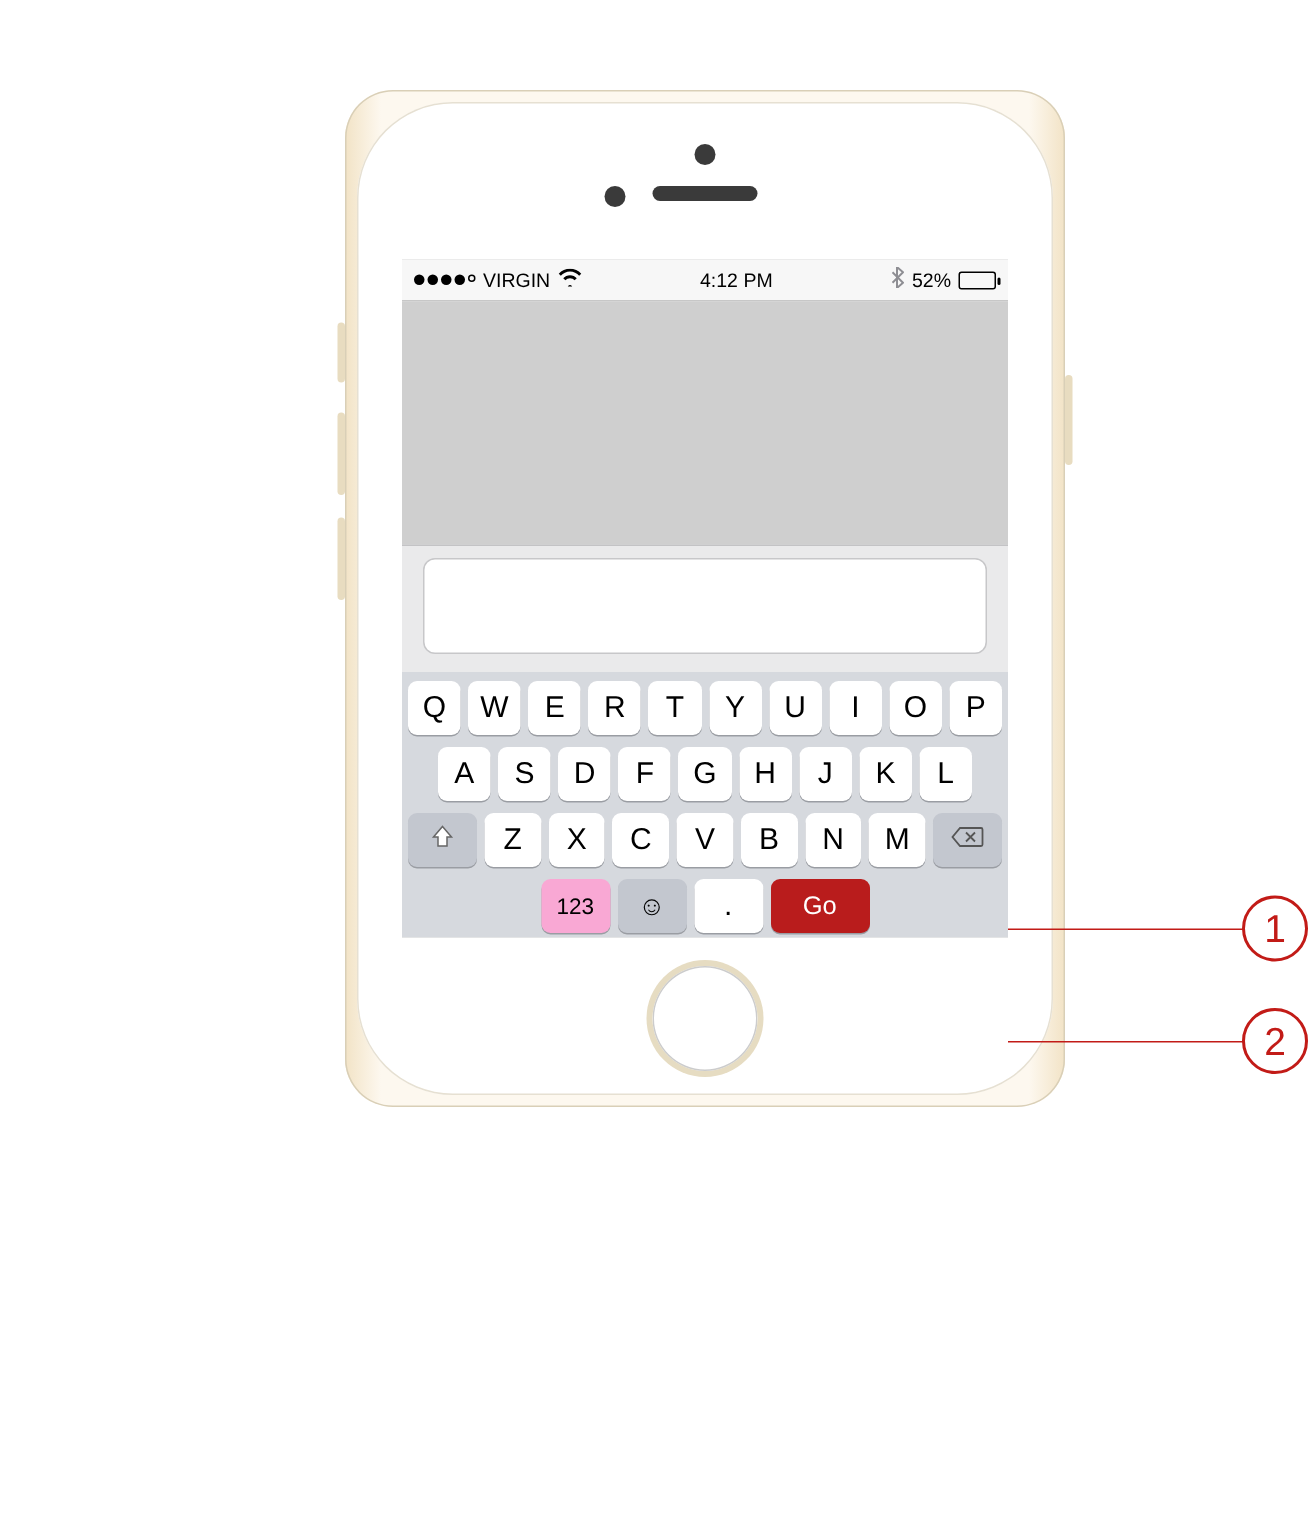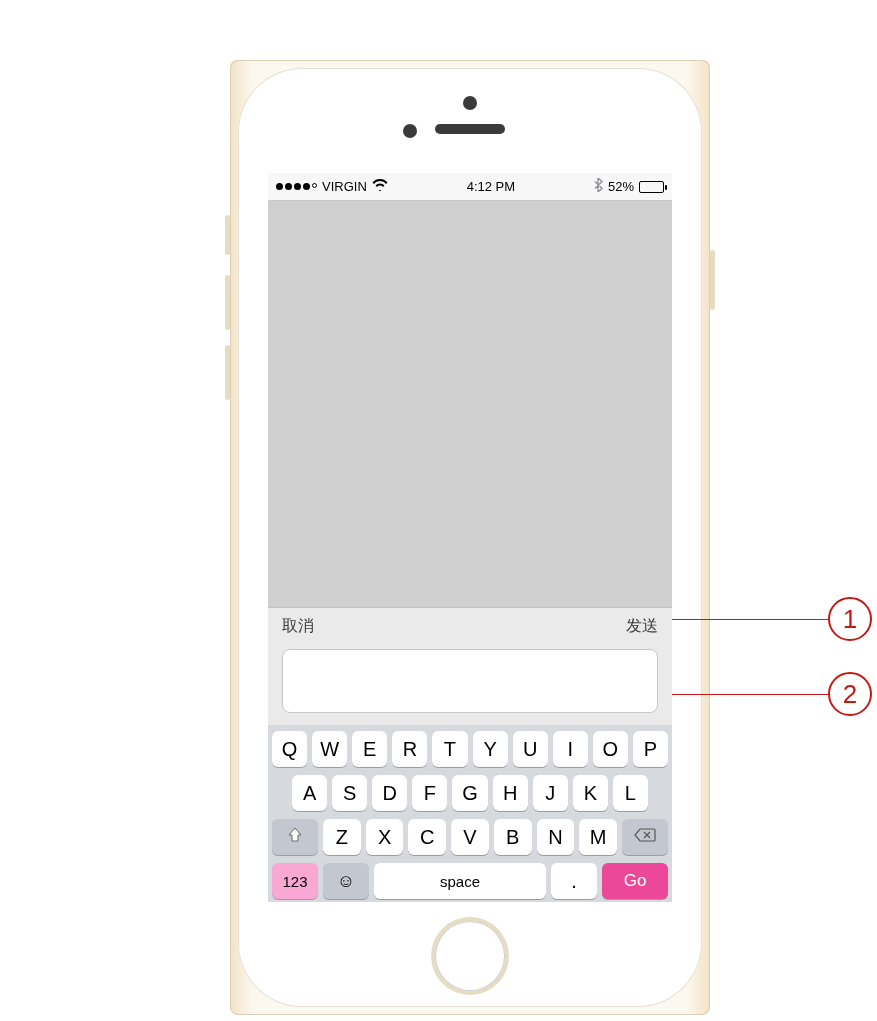--- a/index.html
+++ b/index.html
@@ -10,22 +10,22 @@
     font-family: -apple-system, "Helvetica Neue", Arial, sans-serif;
     position: relative;
     overflow: hidden;
   }
   
   .phone {
     position: absolute;
     left: 230px;
     top: 60px;
     width: 480px;
-    height: 955px;
-    border-radius: 8px;
+    height: 678px;
+    border-radius: 32px;
     background: linear-gradient(90deg,#f2e3c6 0%, #fdf8ef 5%, #fdf8ef 95%, #f2e3c6 100%);
     box-shadow: 0 0 0 1px #d9cfb7 inset;
   }
   .phone-inner {
     position: absolute;
     left: 8px; right: 8px; top: 8px; bottom: 8px;
     background: #ffffff;
     border-radius: 64px;
     box-shadow: 0 0 0 1px #e6e0d2 inset;
   }
@@ -109,21 +109,21 @@
   .krow3 { }
   .key.fn {
     background:#c3c7cf; flex:0 0 46px;
   }
   .key.bksp { flex:0 0 46px; background:#c3c7cf; font-size:16px; color:#444; }
   .krow4 { }
   .key.k123 { flex:0 0 46px; background:#f9a8d4; font-size:15px; }
   .key.emoji{ flex:0 0 46px; background:#c3c7cf; font-size:18px; }
   .key.space{ flex:1; font-size:15px; }
   .key.dot  { flex:0 0 46px; }
-  .key.go   { flex:0 0 66px; background:#ec4899; color:#fff; font-size:17px; }
+  .key.go   { flex:0 0 66px; background:#b91c1c; color:#fff; font-size:17px; }
   .shift-icon { font-size:18px; color:#666; }
   
   .callout-line {
     position:absolute; height:0; border-top:1px solid #c21b17;
   }
   .callout-badge {
     position:absolute; width:44px; height:44px; border:2px solid #c21b17;
     border-radius:50%; color:#c21b17; font-size:26px;
     display:flex; align-items:center; justify-content:center; background:#fff;
     font-family:Arial,sans-serif;
@@ -172,24 +172,20 @@
           <span>52%</span>
           <span class="battery">
             <span class="fill" style="width:22%"></span>
           </span>
         </div>
       </div>
 
       <div class="content"></div>
 
       <div class="compose-wrap">
-        <div class="compose-actions">
-          <span>取消</span>
-          <span>发送</span>
-        </div>
         <div class="compose-input"></div>
       </div>
 
       <div class="kbd">
         <div class="krow krow1">
           <div class="key">Q</div>
           <div class="key">W</div>
           <div class="key">E</div>
           <div class="key">R</div>
           <div class="key">T</div>
@@ -232,21 +228,20 @@
                   <path d="M10 4 L16 10 M16 4 L10 10" stroke="#555" stroke-width="1.2"></path>
                 </svg>
             </span>
           </div>
         </div>
         <div class="krow krow4">
           <div class="key k123">123</div>
           <div class="key emoji">
             <span>☺</span>
           </div>
-          <div class="key space">space</div>
           <div class="key dot">.</div>
           <div class="key go">Go</div>
         </div>
       </div>
 
     </div>
   </div>
 </div>
 
 <div class="callout-line" style="left:672px; top:619px; width:158px;"></div>

